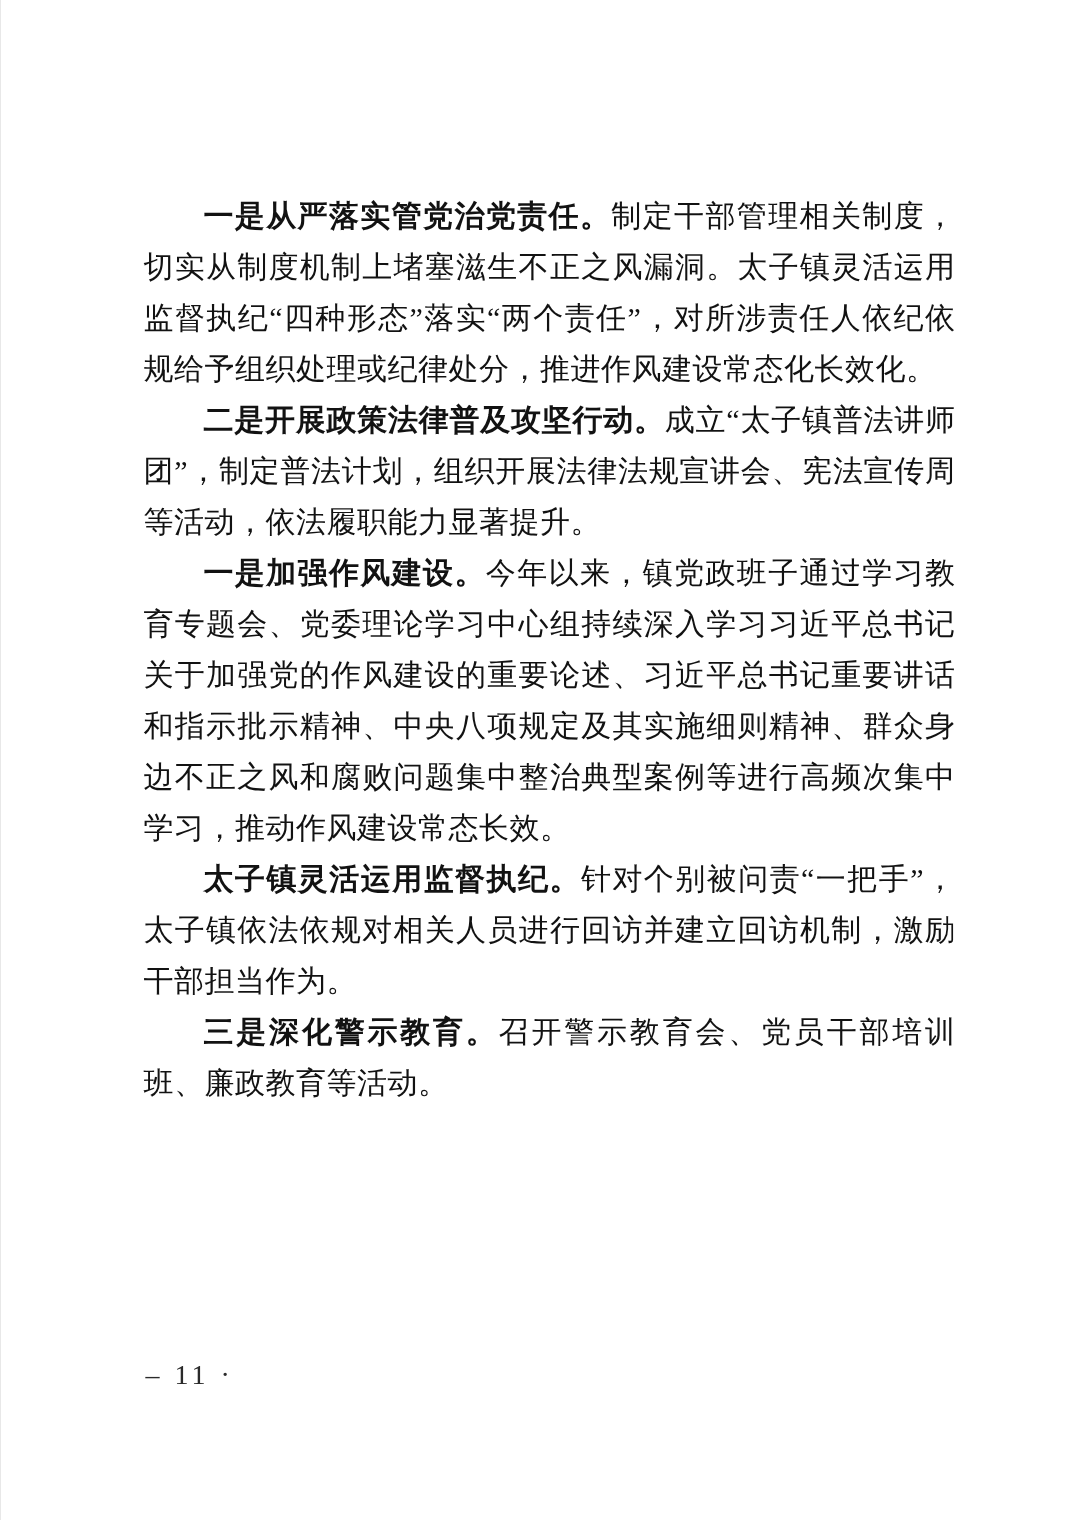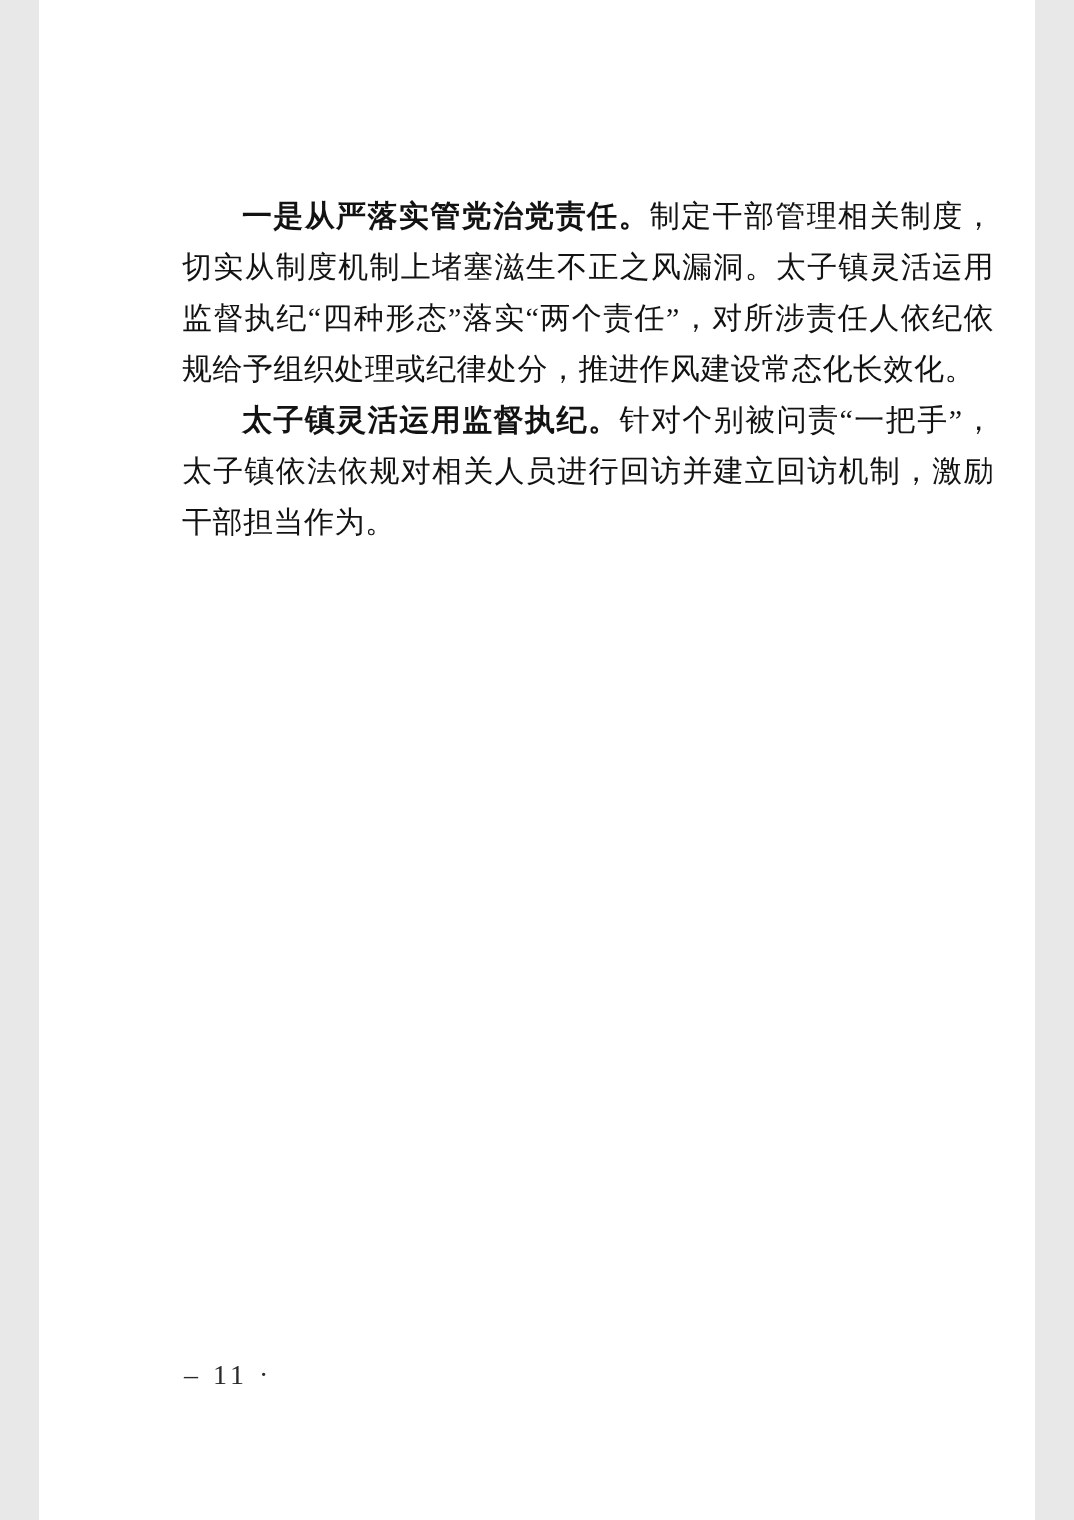--- a/index.html
+++ b/index.html
@@ -2,21 +2,21 @@
 <html><head>
 <meta charset="utf-8">
 <style>
   html, body {
     margin: 0;
     padding: 0;
     background: #e8e8e8;
   }
   .page {
     position: relative;
-    width: 996px;
+    width: 1073px;
     height: 1520px;
     margin: 0 auto;
     background: #ffffff;
     overflow: hidden;
     font-family: "Liberation Serif", "DejaVu Serif", serif;
     color: #121212;
   }
   .content {
     position: absolute;
     left: 143px;
@@ -49,23 +49,26 @@
   }
 </style>
 </head>
 <body>
 
 <div class="page">
   <div class="content">
 
     <p class="para"><span class="lead">一是从严落实管党治党责任。</span><span>制定干部管理相关制度，切实从制度机制上堵塞滋生不正之风漏洞。太子镇灵活运用监督执纪“四种形态”落实“两个责任”，对所涉责任人依纪依规给予组织处理或纪律处分，推进作风建设常态化长效化。</span></p>
 
+    <p class="para"><span class="lead">二是开展政策法律普及攻坚行动。</span><span>成立“太子镇普法讲师团”，制定普法计划，组织开展法律法规宣讲会、宪法宣传周等活动，依法履职能力显著提升。</span></p>
 
 
+    <p class="para"><span class="lead">一是加强作风建设。</span><span>今年以来，镇党政班子通过学习教育专题会、党委理论学习中心组持续深入学习习近平总书记关于加强党的作风建设的重要论述、习近平总书记重要讲话和指示批示精神、中央八项规定及其实施细则精神、群众身边不正之风和腐败问题集中整治典型案例等进行高频次集中学习，推动作风建设常态长效。</span></p>
 
     <p class="para"><span class="lead">太子镇灵活运用监督执纪。</span><span>针对个别被问责“一把手”，太子镇依法依规对相关人员进行回访并建立回访机制，激励干部担当作为。</span></p>
 
+    <p class="para"><span class="lead">三是深化警示教育。</span><span>召开警示教育会、党员干部培训班、廉政教育等活动。</span></p>
 
 
   </div>
 
   <div class="footer">– 11 ·</div>
 </div>
 
 </body></html>

